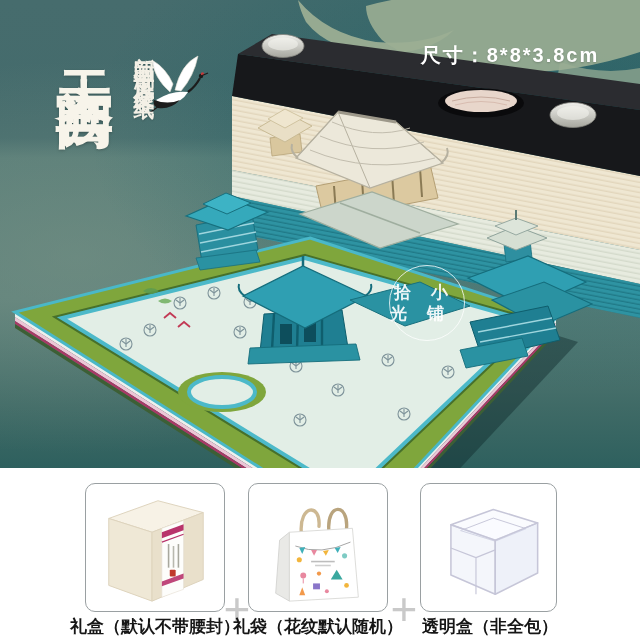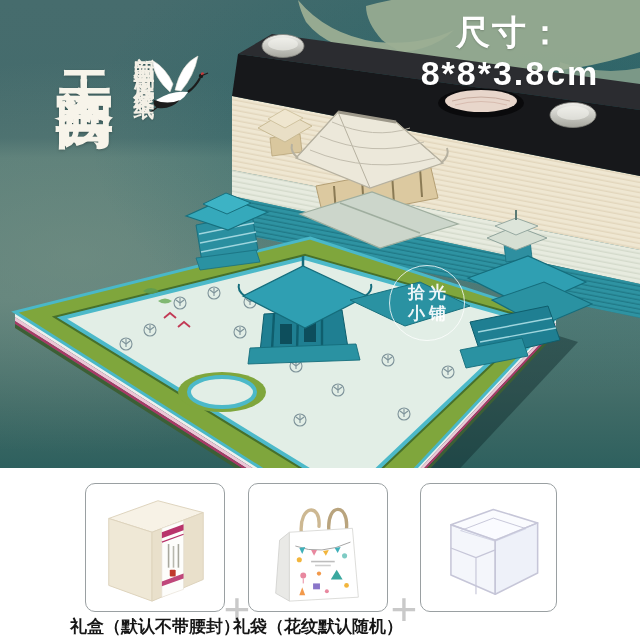--- a/index.html
+++ b/index.html
@@ -17,25 +17,25 @@
     writing-mode:vertical-rl;text-orientation:upright;
     font-family:"DejaVu Serif","Liberation Serif",serif;font-weight:700;
     font-size:58px;letter-spacing:7px;color:#f7f4ea;text-shadow:0 1px 3px rgba(0,0,0,.22);}
   .subtitle-v{position:absolute;left:130px;top:40px;height:230px;
     writing-mode:vertical-rl;text-orientation:upright;
     font-size:21px;letter-spacing:6px;color:#f3f0e6;font-weight:600;
     text-shadow:0 1px 2px rgba(0,0,0,.18);}
   .crane{position:absolute;left:140px;top:48px;}
   .size-box{position:absolute;right:10px;top:12px;width:240px;text-align:center;
     color:#ffffff;text-shadow:0 1px 2px rgba(0,0,0,.18);}
-  .size-box .l1{font-size:34px;font-weight:600;letter-spacing:2px;line-height:1.2;}
+  .size-box .l1{font-size:20px;font-weight:600;letter-spacing:2px;line-height:1.2;margin-top:31px;}
   .size-box .l2{font-size:24px;font-weight:600;letter-spacing:3px;line-height:1.25;}
   .watermark{position:absolute;left:389px;top:265px;width:76px;height:76px;border-radius:50%;
     border:1.5px solid rgba(255,255,255,.78);box-sizing:border-box;
-    display:flex;flex-direction:column;align-items:center;justify-content:center;
+    display:flex;flex-direction:row;align-items:center;justify-content:center;
     color:rgba(255,255,255,.92);font-size:17px;font-weight:600;}
   .watermark span{display:block;line-height:21px;letter-spacing:4px;text-indent:4px;}
   
   .panel{position:absolute;left:0;top:468px;width:640px;height:172px;background:#ffffff;}
   .tile{position:absolute;top:15px;height:129px;background:#fff;border:1.5px solid #9aa0a2;
         border-radius:10px;box-sizing:border-box;overflow:hidden;}
   .tile svg{display:block;margin:1px auto 0;}
   .t1{left:85px;width:140px;}
   .t2{left:248px;width:140px;}
   .t3{left:420px;width:137px;}
@@ -302,14 +302,15 @@
           <line x1="56" y1="74" x2="76" y2="66" stroke-width="1.2"></line>
         </g>
       </svg>
     </div>
 
     <div class="plus p1">+</div>
     <div class="plus p2">+</div>
 
     <div class="cap c2">礼袋（花纹默认随机）</div>
     <div class="cap c1">礼盒（默认不带腰封）</div>
+    <div class="cap c3">透明盒（非全包）</div>
   </div>
 </div>
 
 </body></html>

